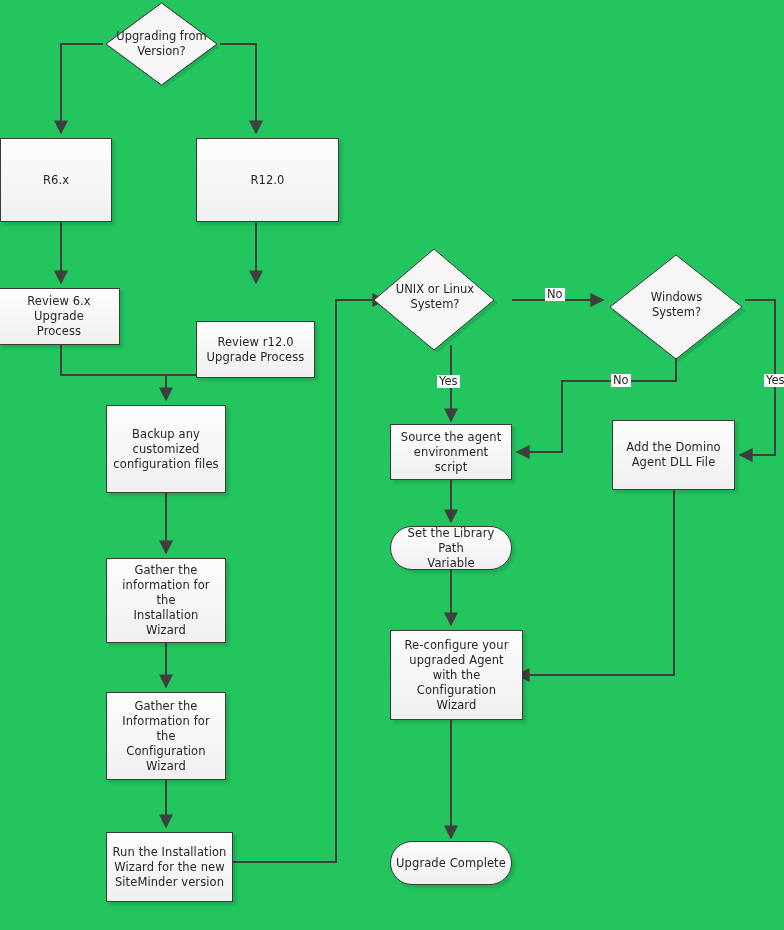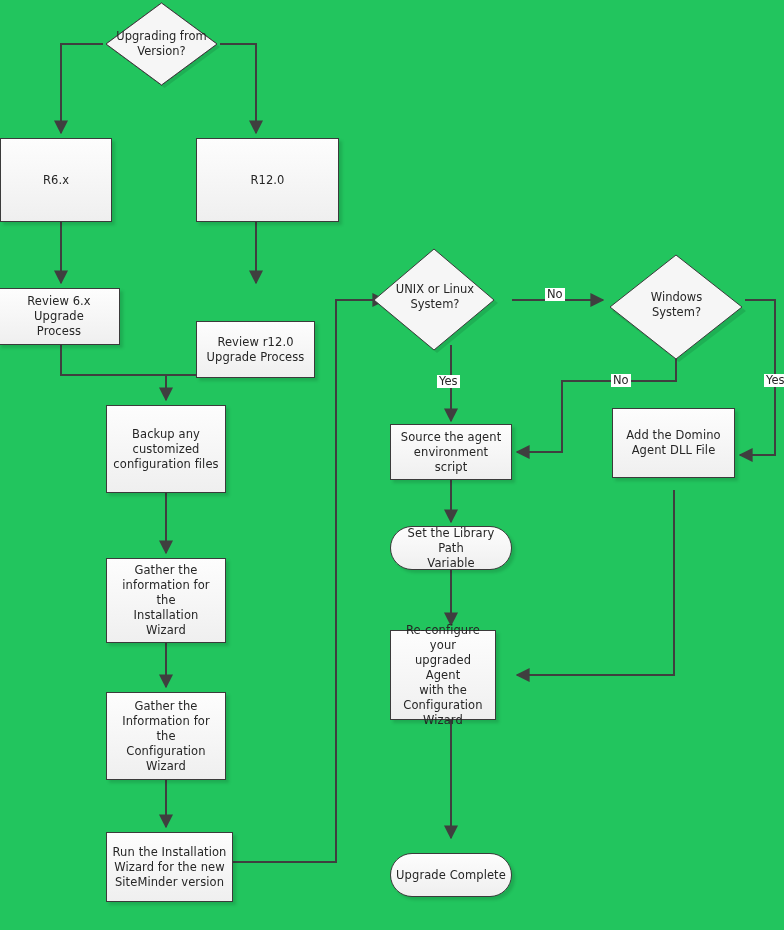--- a/index.html
+++ b/index.html
@@ -35,21 +35,20 @@
     border: 1px solid #3b3b3b;
     background: linear-gradient(to bottom, #fdfdfd 0%, #f7f7f7 45%, #efefef 100%);
     box-shadow: 3px 3px 3px rgba(0,0,0,0.13);
     padding: 2px 5px;
   }
   .terminator {
     border: 1px solid #3b3b3b;
     background: linear-gradient(to bottom, #fdfdfd 0%, #f7f7f7 45%, #efefef 100%);
     box-shadow: 3px 3px 3px rgba(0,0,0,0.13);
     border-radius: 22px;
-    margin-top: 12px;
   }
   
   .decision {
     position: absolute;
     display: block;
   }
   .decision svg {
     position: absolute;
     left: 0;
     top: 0;
@@ -212,26 +211,26 @@
   <div class="node proc" style="left:390px; top:424px; width:122px; height:56px;">
     <span class="nodetext">Source the agent
 environment script</span>
   </div>
 
   <div class="node proc" style="left:390px; top:526px; width:122px; height:44px;border-radius:22px;">
     <span class="nodetext">Set the Library Path
 Variable</span>
   </div>
 
-  <div class="node proc" style="left:612px; top:408px; width:123px; height:70px;">
+  <div class="node proc" style="left:612px; top:420px; width:123px; height:70px;">
     <span class="nodetext">Add the Domino
 Agent DLL File</span>
   </div>
 
-  <div class="node proc" style="left:390px; top:630px; width:106px; height:90px;">
+  <div class="node proc" style="left:390px; top:630px; width:133px; height:90px;">
     <span class="nodetext">Re-configure your
 upgraded Agent
 with the
 Configuration
 Wizard</span>
   </div>
 
   <div class="node terminator" style="left:390px; top:841px; width:122px; height:44px;">
     <span class="nodetext">Upgrade Complete</span>
   </div>

